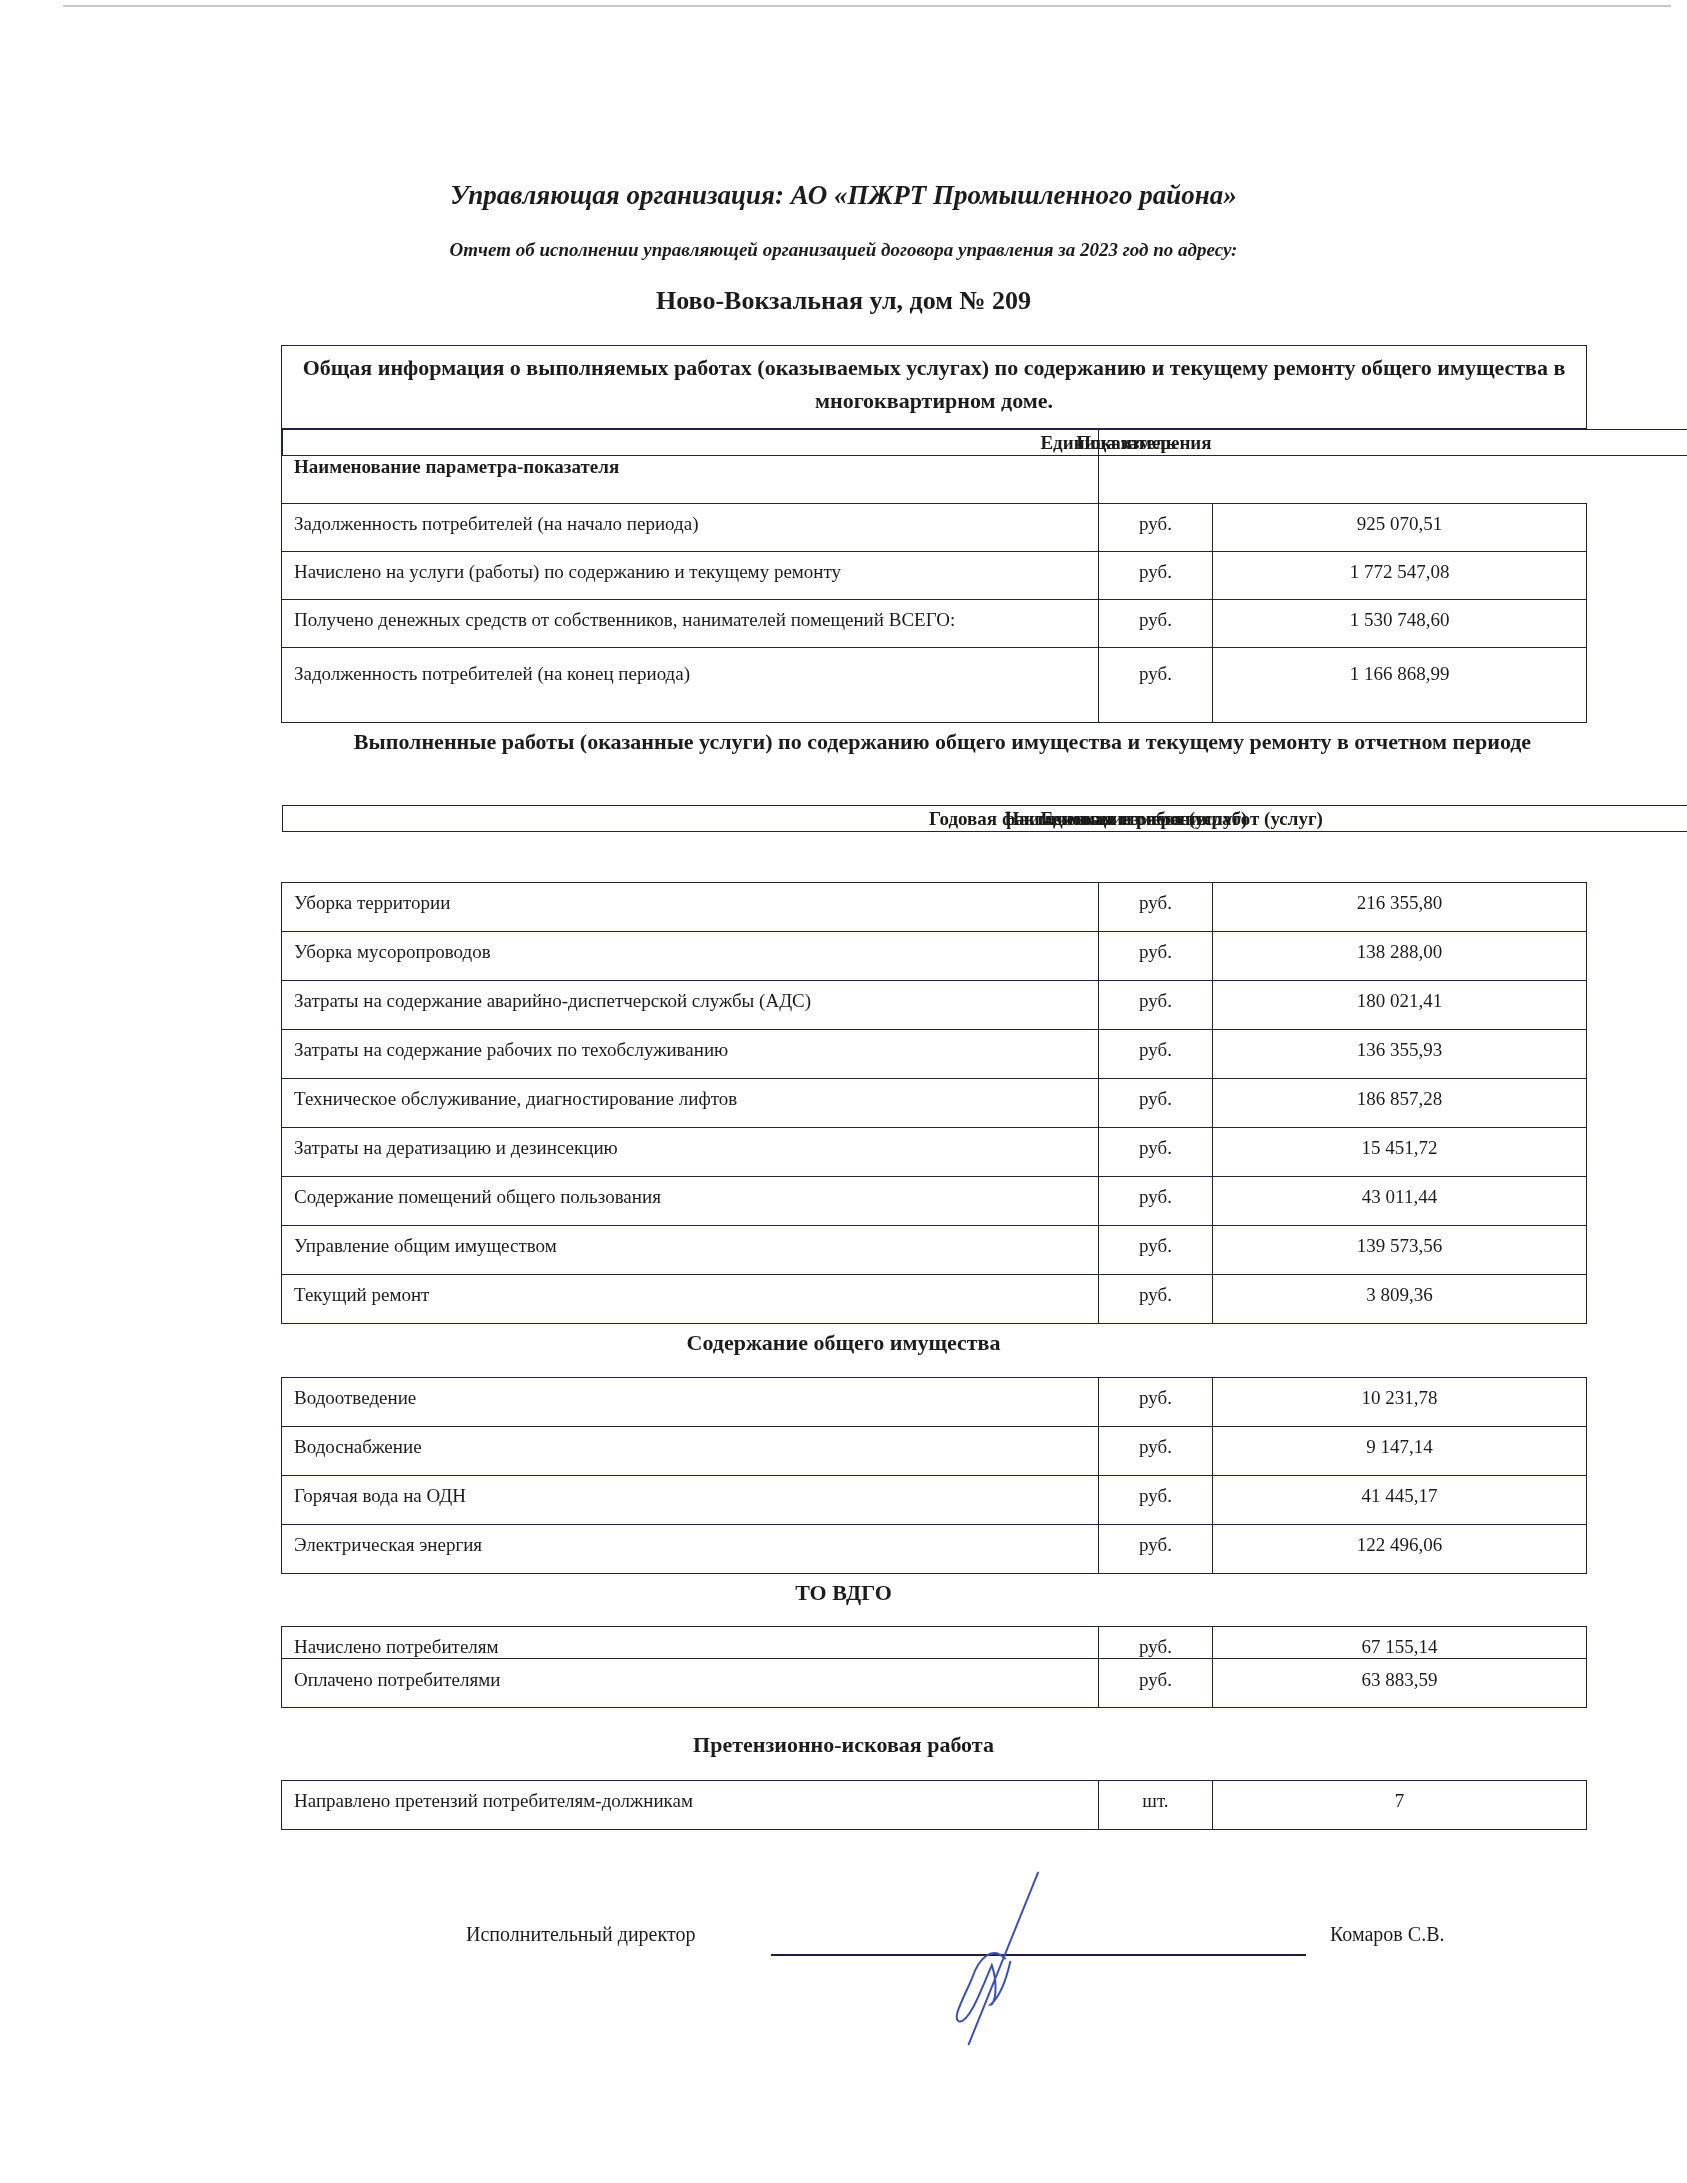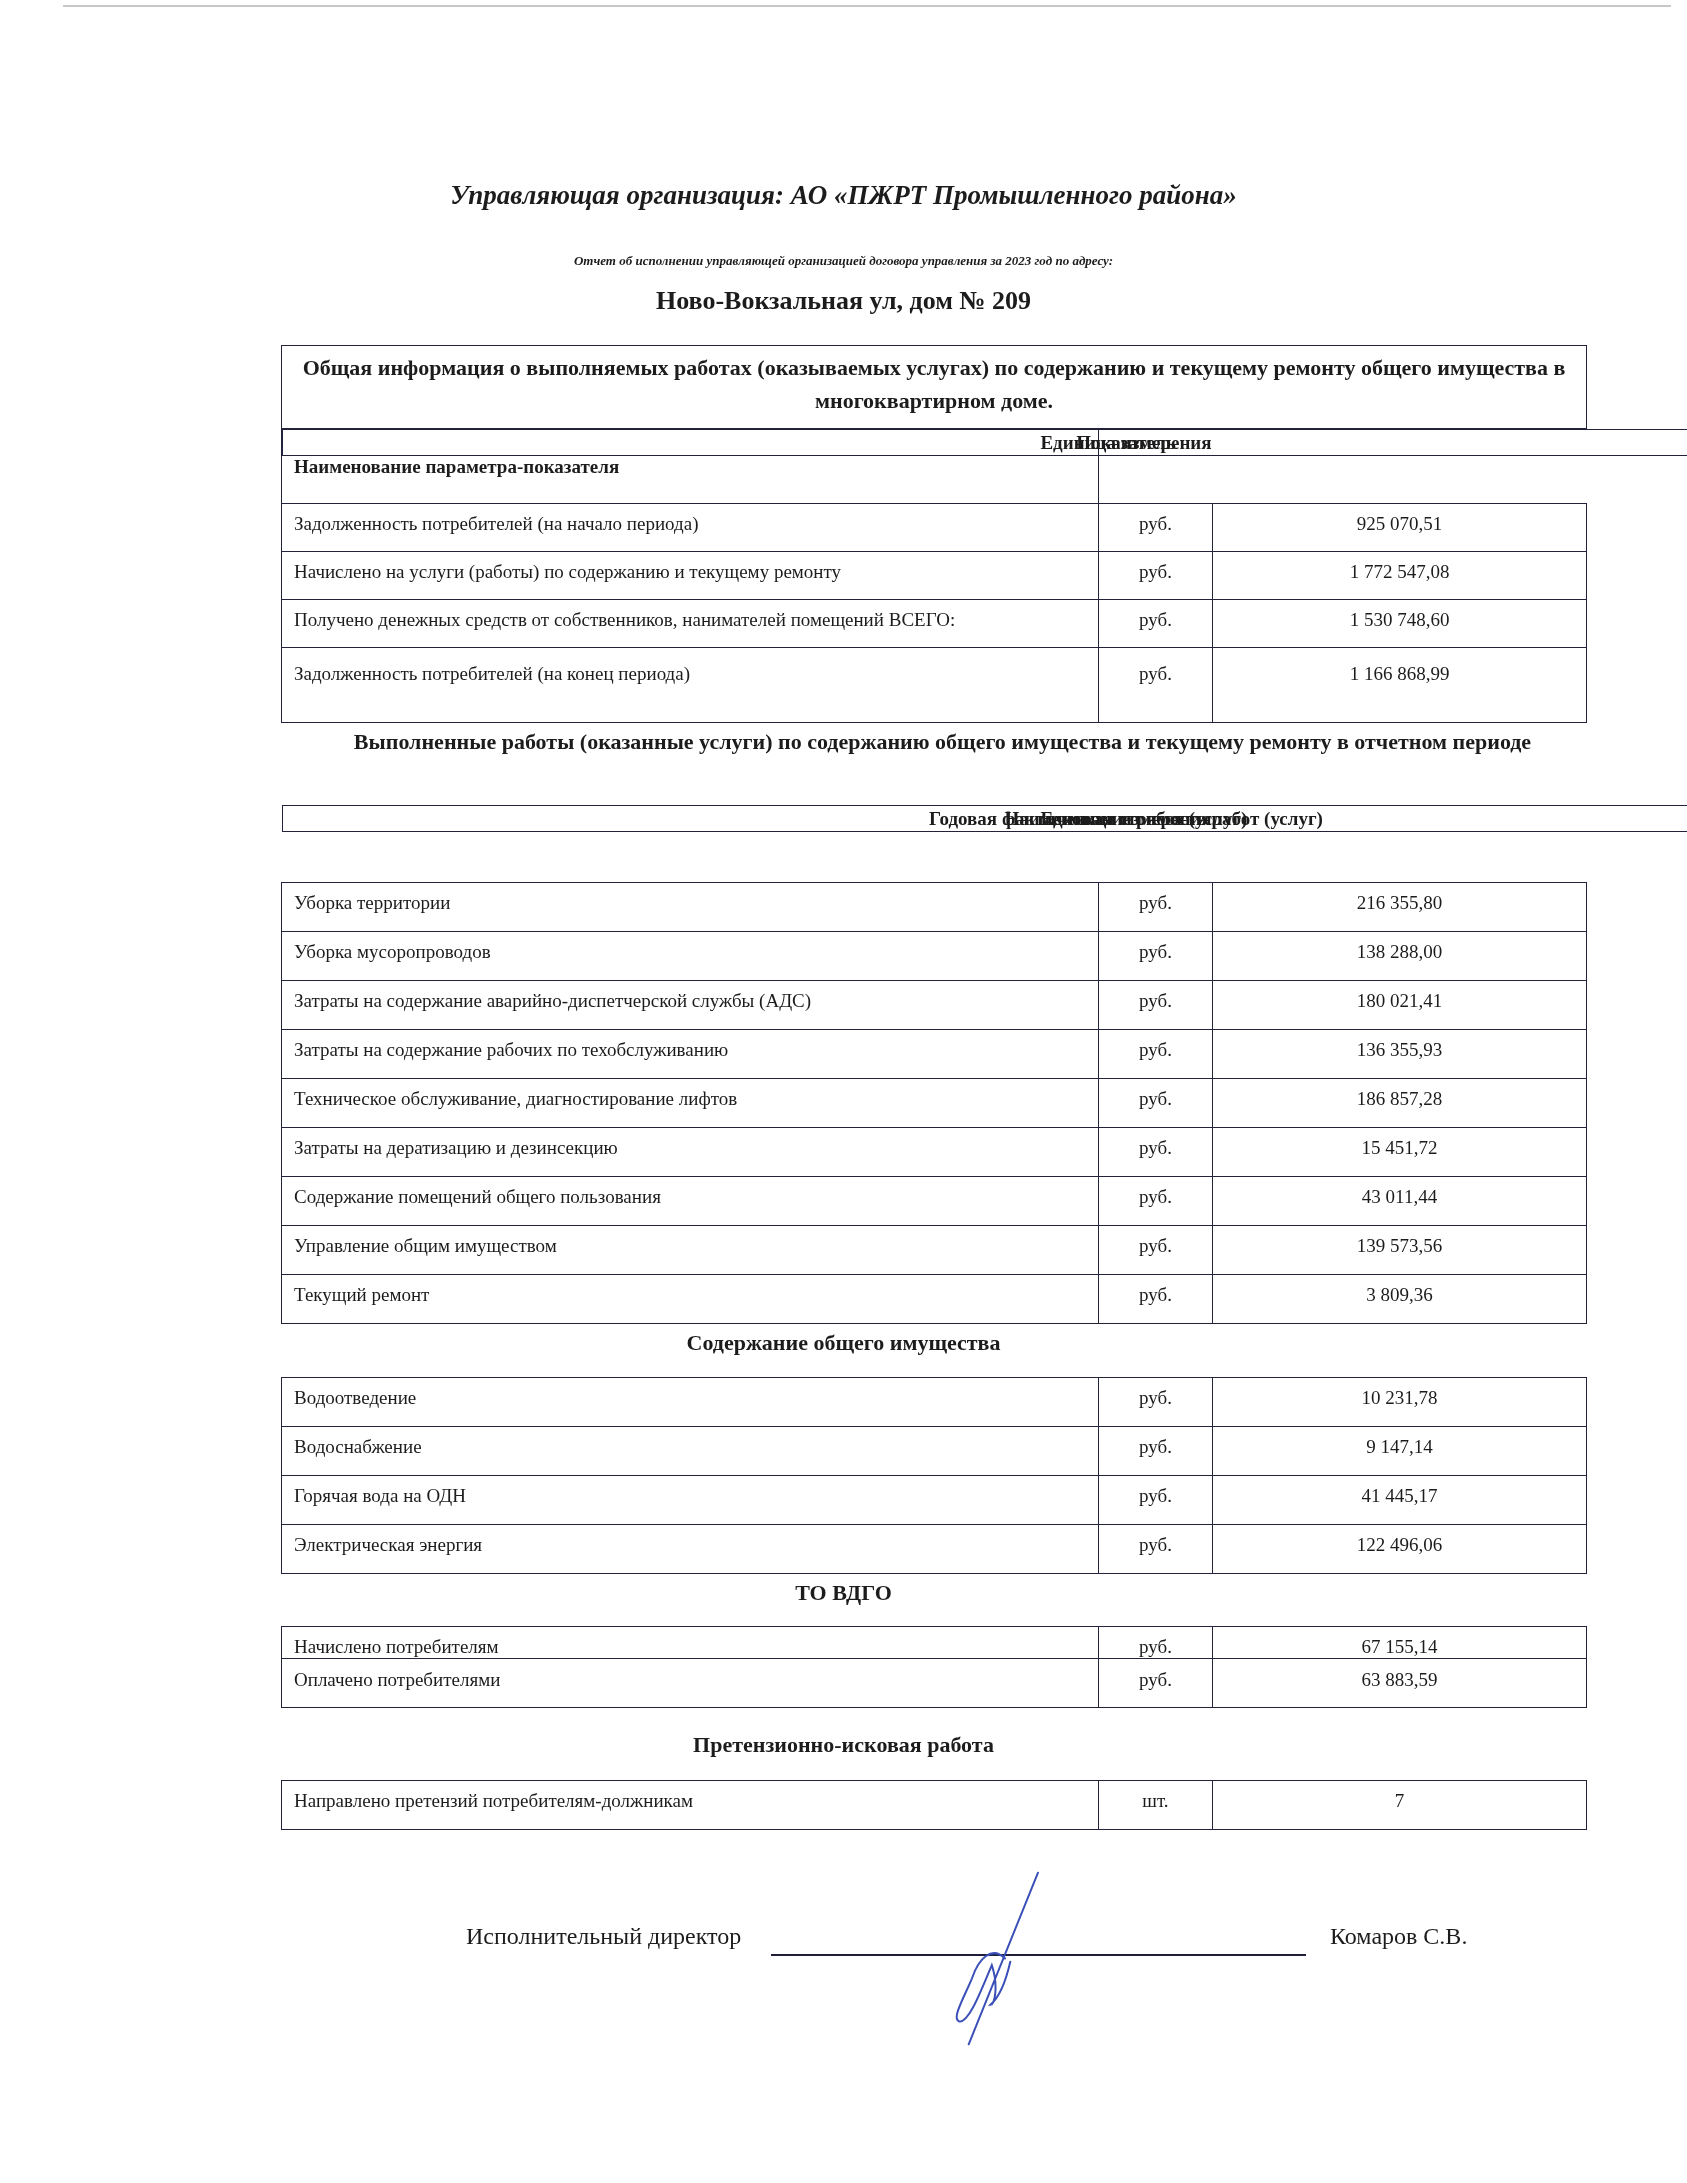--- a/index.html
+++ b/index.html
@@ -3,21 +3,21 @@
 <meta charset="utf-8">
 <style>
   html, body { margin: 0; padding: 0; background: #ffffff; }
   body {
     width: 1687px; height: 2183px; position: relative; overflow: hidden;
     font-family: "Liberation Serif", "DejaVu Serif", serif; color: #1c1c1c;
   }
   .scan-edge { position: absolute; left: 63px; top: 5.3px; width: 1608px; height: 2px; background: #c8c8c8; }
   .center { position: absolute; left: 0; width: 1687px; text-align: center; }
   .title { top: 180px; font-size: 27px; font-weight: bold; font-style: italic; text-align: center; }
-  .subtitle { top: 239px; font-size: 13px; font-weight: bold; font-style: italic; margin-top: 14px; }
+  .subtitle { top: 239px; font-size: 19px; font-weight: bold; font-style: italic; }
   .address { top: 286px; font-size: 26px; font-weight: bold; }
   .section { font-size: 22px; font-weight: bold; }
 
   table.grid {
     position: absolute; left: 281px; width: 1306px;
     border-collapse: collapse; table-layout: fixed;
     font-size: 19px;
   }
   table.grid td, table.grid th {
     border: 1.7px solid #22223a; padding: 0; vertical-align: top;
@@ -25,21 +25,21 @@
   }
   col.c1 { width: 817px; } col.c2 { width: 114px; } col.c3 { width: 374px; }
   .cell-name { padding: 9.3px 0 0 12px !important; text-align: left; }
   .cell-unit, .cell-val { text-align: center; padding-top: 9.3px !important; }
   .bold { font-weight: normal; }
   .hdr-merge { text-align: center; font-size: 22px; font-weight: bold !important; padding: 5.3px 13.2px 0 13.2px !important; line-height: 33px; }
   .hdr { font-weight: bold !important; vertical-align: middle !important; line-height: 25px; }
   .hdr.left { text-align: left; padding-left: 12px !important; }
   .hdr.center { text-align: center; }
 
-  .sig { position: absolute; top: 1923px; font-size: 24px; }
+  .sig { position: absolute; top: 1923px; font-size: 20px; }
   .sig-label { left: 466px; }
   .sig-line { position: absolute; left: 771px; top: 1954px; width: 535px; height: 2px; background: #1e1e3a; }
   .sig-name { left: 1313px; margin-left: 17px; }
   .signature-mark { position: absolute; left: 906px; top: 1866px; width: 165px; height: 185px; }
 </style>
 </head>
 <body>
 
 <div class="scan-edge"></div>
 

